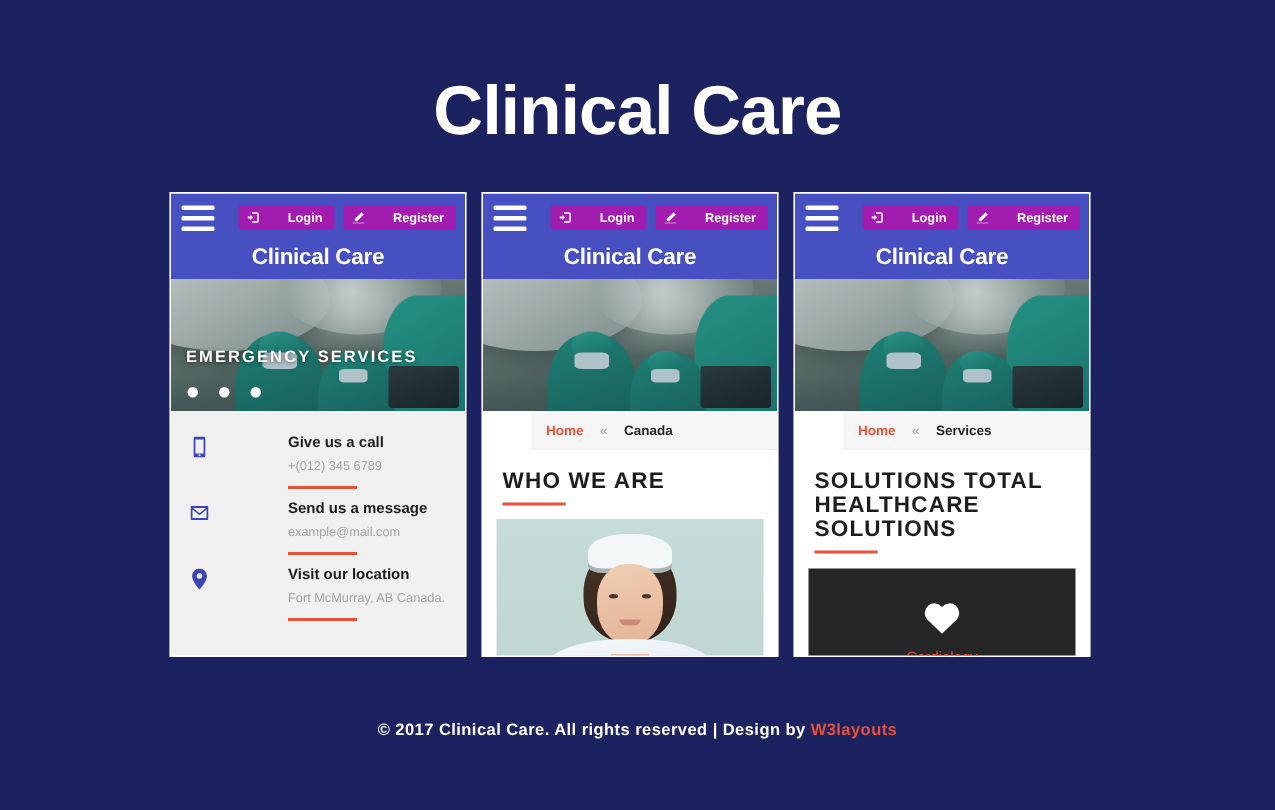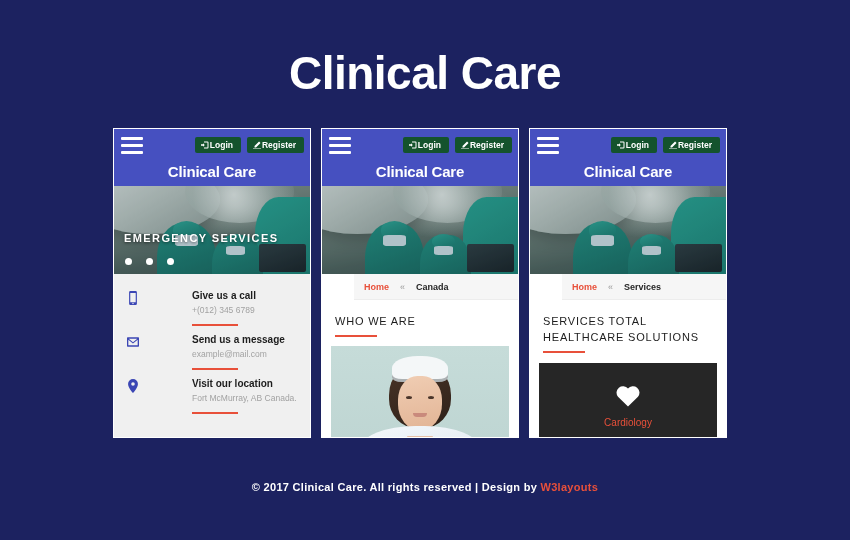--- a/index.html
+++ b/index.html
@@ -62,28 +62,28 @@
   .hamburger {
     width: 22px; height: 17px;
     display: flex; flex-direction: column;
     justify-content: space-between;
     cursor: pointer;
   }
   .hamburger i { display: block; height: 3px; background: #fff; border-radius: 1px; }
 
   .auth-wrap { margin-left: auto; display: flex; gap: 6px; }
   .btn-auth {
-    background: #14532d;
+    background: #a21caf;
     color: #ffffff;
     font-size: 8.5px;
     font-weight: bold;
     padding: 4px 8px 4px 6px;
     border: none;
     border-radius: 2px;
-    display: flex; align-items: center; gap: 1px;
+    display: flex; align-items: center; gap: 19px;
     line-height: 1;
     cursor: pointer;
     white-space: nowrap;
   }
   .btn-auth svg { width: 8px; height: 8px; fill: #fff; flex: none; }
 
   .brand {
     text-align: center;
     color: #ffffff;
     font-size: 15px;
@@ -187,21 +187,21 @@
   .contact-item { display: flex; padding: 0 10px 0 13px; margin-bottom: 6px; gap: 39px; }
   .ci-icon { width: 26px; flex: none; padding-top: 3px; }
   .ci-icon svg { width: 12px; height: 14px; fill: #3b46b4; }
   .ci-text { flex: 1; }
   .ci-title { font-size: 10px; font-weight: bold; color: #1d1d1d; line-height: 15px; }
   .ci-sub { font-size: 8.5px; color: #a2a2a2; line-height: 14px; }
   .ci-rule { width: 46px; height: 2px; background: #e8503a; margin-top: 7px; }
 
   .body-white { background: #ffffff; height: 165px; padding: 13px 0 0 0; }
   .sec-title {
-    font-size: 11px; font-weight: normal; color: #1d1d1d;
+    font-size: 15px; font-weight: bold; color: #1d1d1d;
     letter-spacing: 0.8px; padding: 0 13px; line-height: 16px;
   }
   .sec-rule { width: 42px; height: 2px; background: #e8503a; margin: 6px 0 0 13px; }
 
   
   .photo-nurse {
     position: relative;
     margin: 9px 9px 0 9px;
     height: 120px;
     overflow: hidden;
@@ -486,21 +486,21 @@
         </div>
       </div>
 
       <div class="crumbs">
         <span class="c-home">Home</span>
         <span class="c-sep">«</span>
         <span class="c-cur">Services</span>
       </div>
 
       <div class="body-white">
-        <div class="sec-title">SERVICES TOTAL</div>
+        <div class="sec-title">SOLUTIONS TOTAL</div>
         <div class="sec-title">HEALTHCARE SOLUTIONS</div>
         <div class="sec-rule"></div>
 
         <div class="svc-card">
           <div class="heart">
             <svg viewBox="0 0 26 24">
                 <path d="M13 23.5 3 13.8A6.4 6.4 0 0 1 13 5.6 6.4 6.4 0 0 1 23 13.8l-10 9.7z"></path>
               </svg>
           </div>
           <div class="svc-name">Cardiology</div>

